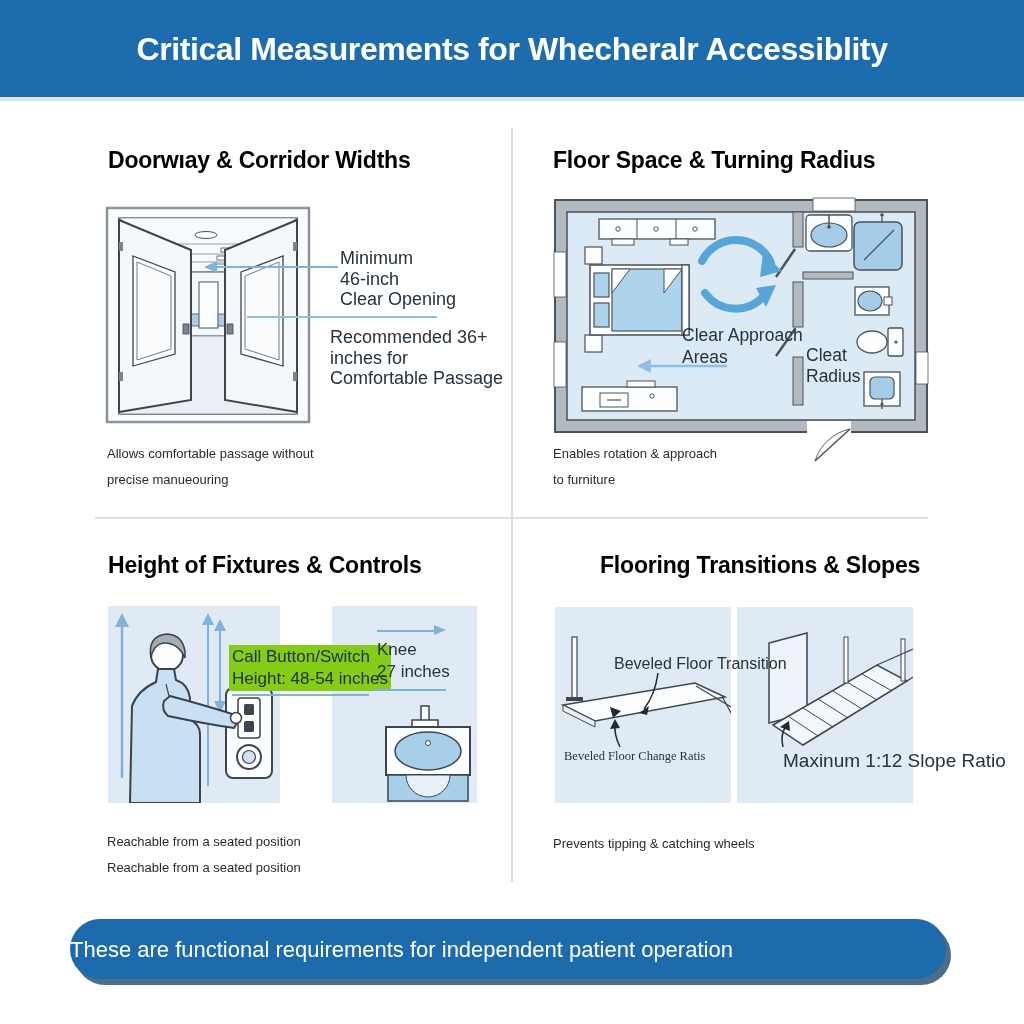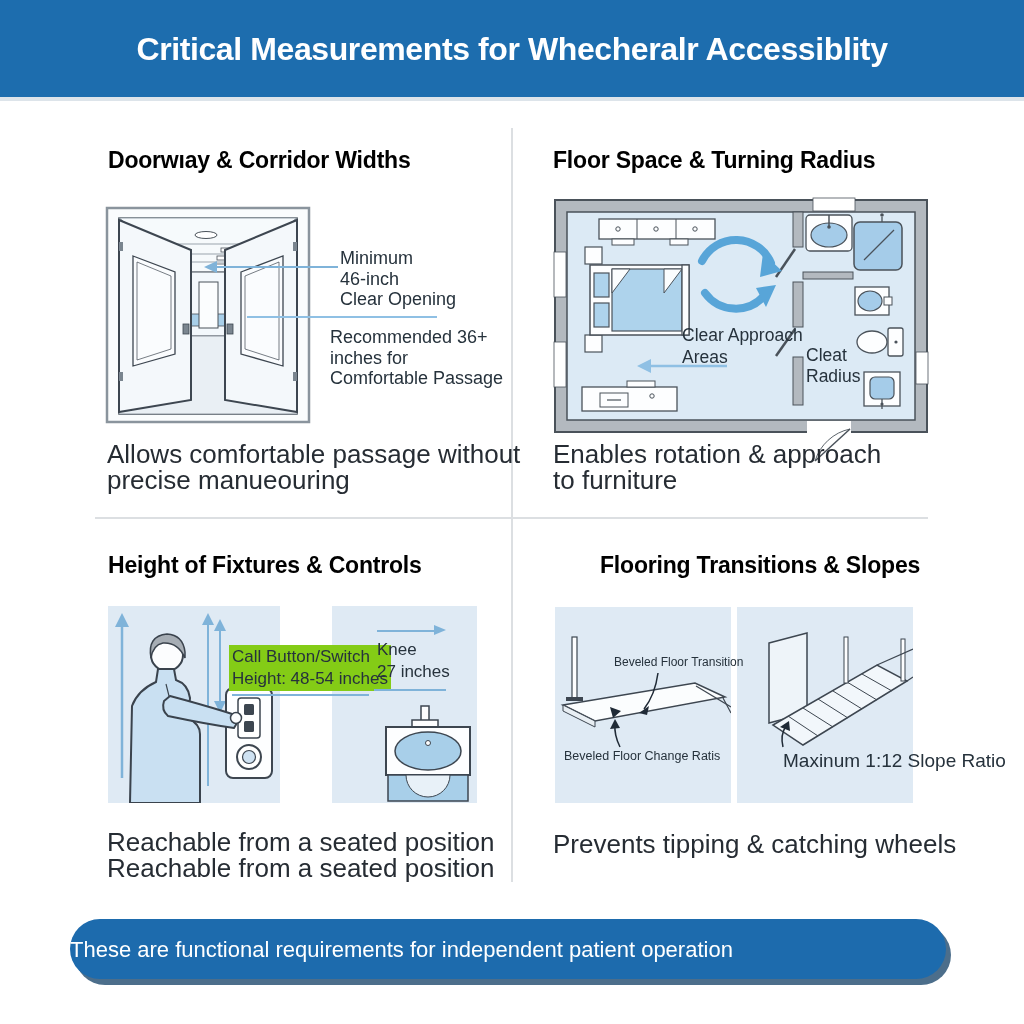--- a/index.html
+++ b/index.html
@@ -7,21 +7,21 @@
   .page{position:relative;width:1024px;height:1024px;background:#ffffff;overflow:hidden;}
   .abs{position:absolute;}
   .pre{white-space:pre-line;}
   .header{left:0;top:0;width:1024px;height:97px;background:#1d6dae;}
   .header-edge{left:0;top:97px;width:1024px;height:4px;background:#dde4ea;}
   .page-title{left:0;top:0;width:1024px;height:72px;line-height:99px;text-align:center;
     color:#ffffff;font-size:32px;font-weight:700;letter-spacing:-0.4px;}
   .divider-v{left:511px;top:128px;width:2px;height:754px;background:#dcdfe2;}
   .divider-h{left:95px;top:517px;width:833px;height:2px;background:#dcdfe2;}
   .q-title{font-size:23px;font-weight:700;color:#000000;letter-spacing:-0.2px;}
-  .caption{font-size:26px;color:#262c33;line-height:26px;}
+  .caption{font-size:13px;color:#262c33;line-height:26px;}
   .ann{font-size:18px;color:#26323c;line-height:20.5px;}
   .lbl{color:#26323c;}
   .blue-line{background:#7fb3d9;height:2px;}
   .tri-left{width:0;height:0;border-top:6px solid transparent;border-bottom:6px solid transparent;border-right:13px solid #7fb3d9;}
   .tri-right{width:0;height:0;border-top:5.5px solid transparent;border-bottom:5.5px solid transparent;border-left:12px solid #7fb3d9;}
   .panel{background:#dfeaf4;}
   .switch-lbl{font-size:17px;line-height:22px;background:#84cc16;padding:1px 3px;}
   .footer-pill{left:70px;top:919px;width:876px;height:60px;background:#1d6bad;border-radius:30px;
     box-shadow:5px 6px 0 rgba(16,62,100,0.75);}
   .footer-text{left:70px;top:919px;width:876px;height:60px;line-height:62px;text-align:left;
@@ -297,21 +297,21 @@
       <rect x="164" y="32" width="4" height="42" fill="#fdfeff" stroke="#3d4650" stroke-width="1"></rect>
       <line x1="140" y1="58" x2="176" y2="42" stroke="#3d4650" stroke-width="1.2"></line>
       <line x1="170" y1="74" x2="176" y2="70" stroke="#3d4650" stroke-width="1.2"></line>
     </g>
     <g>
       <path d="M 46,140 Q 43,128 49,119" fill="none" stroke="#1f2a36" stroke-width="1.5"></path>
       <polygon points="52,114 43,120 53,124" fill="#1f2a36"></polygon>
     </g>
   </svg>
 
-  <div class="abs lbl" style="left:614px;top:655px;font-size:12px;">Beveled Floor Transition</div>
-  <div class="abs lbl" style="left:564px;top:749px;font-size:12.5px;">Beveled Floor Change Ratis</div>
+  <div class="abs lbl" style="left:614px;top:655px;font-size:16px;">Beveled Floor Transition</div>
+  <div class="abs lbl" style="left:564px;top:749px;font-size:12.5px;font-family:Liberation Serif, serif;">Beveled Floor Change Ratis</div>
   <div class="abs lbl" style="left:783px;top:750px;font-size:19px;">Maxinum 1:12 Slope Ratio</div>
   <div class="abs caption" style="left:553px;top:831px;">Prevents tipping &amp; catching wheels</div>
 
   <div class="abs footer-pill"></div>
   <div class="abs footer-text">These are functional requirements for independent patient operation</div>
 
 </div>
 
 </body></html>

